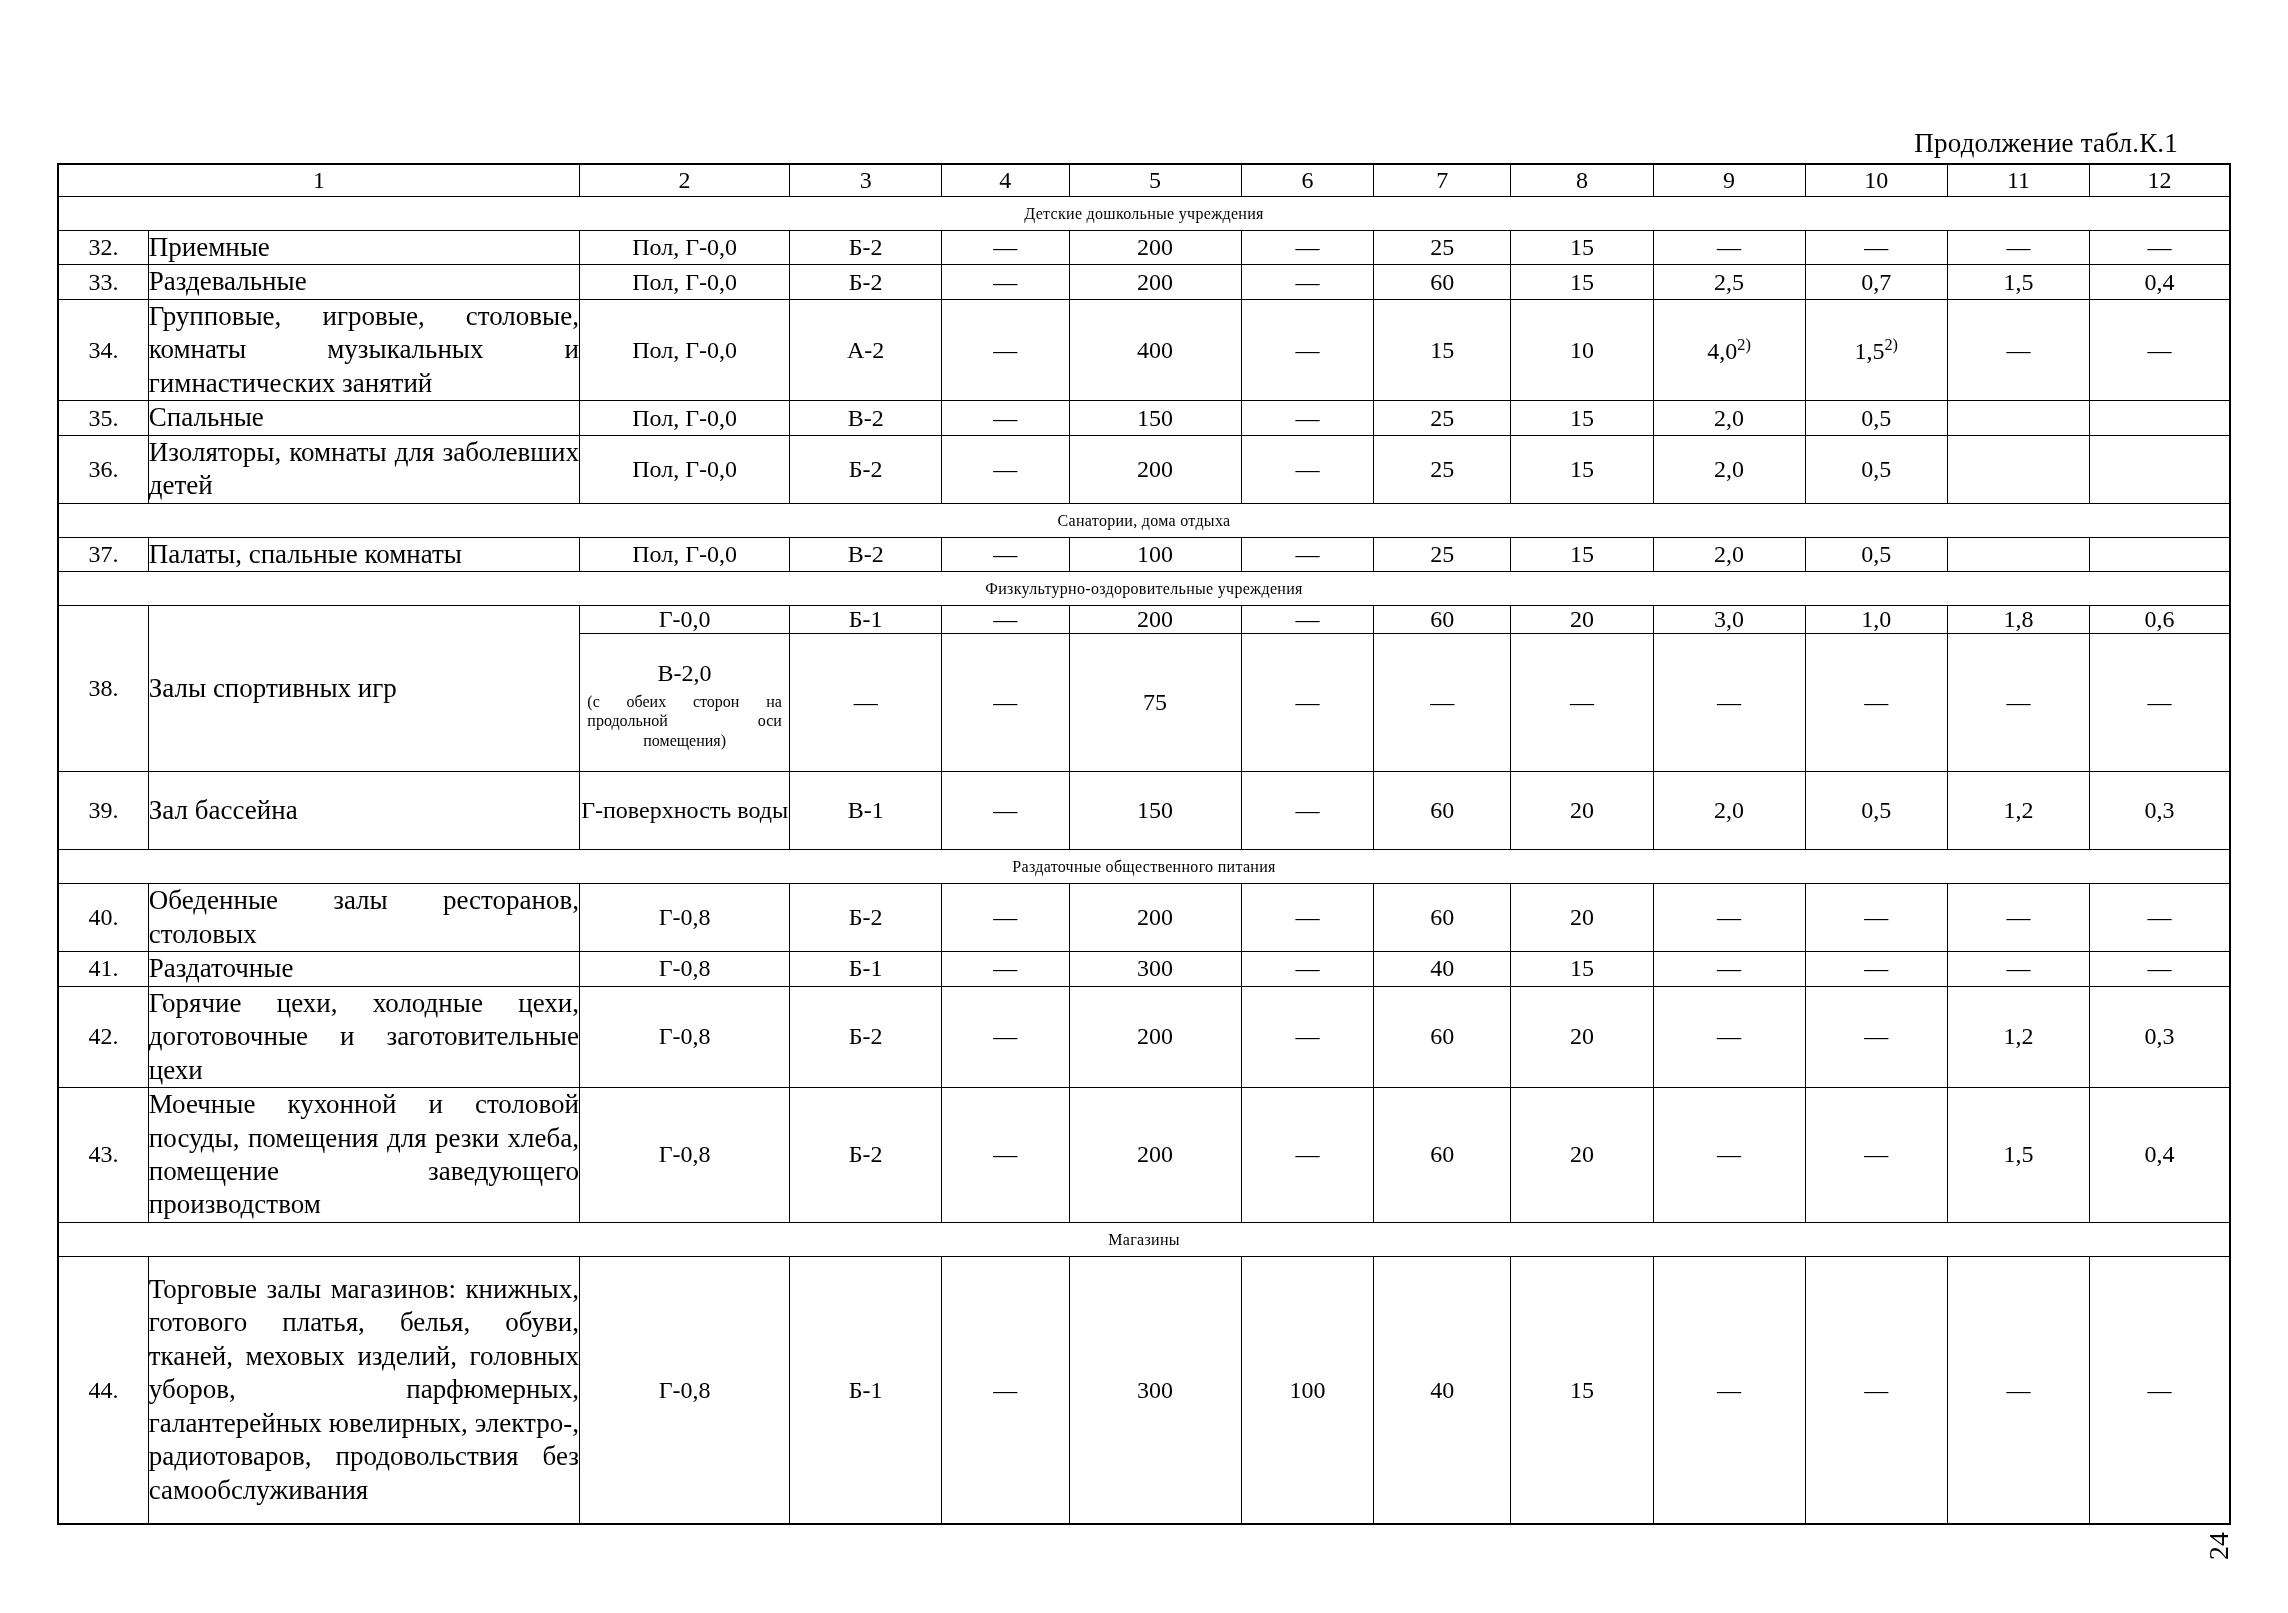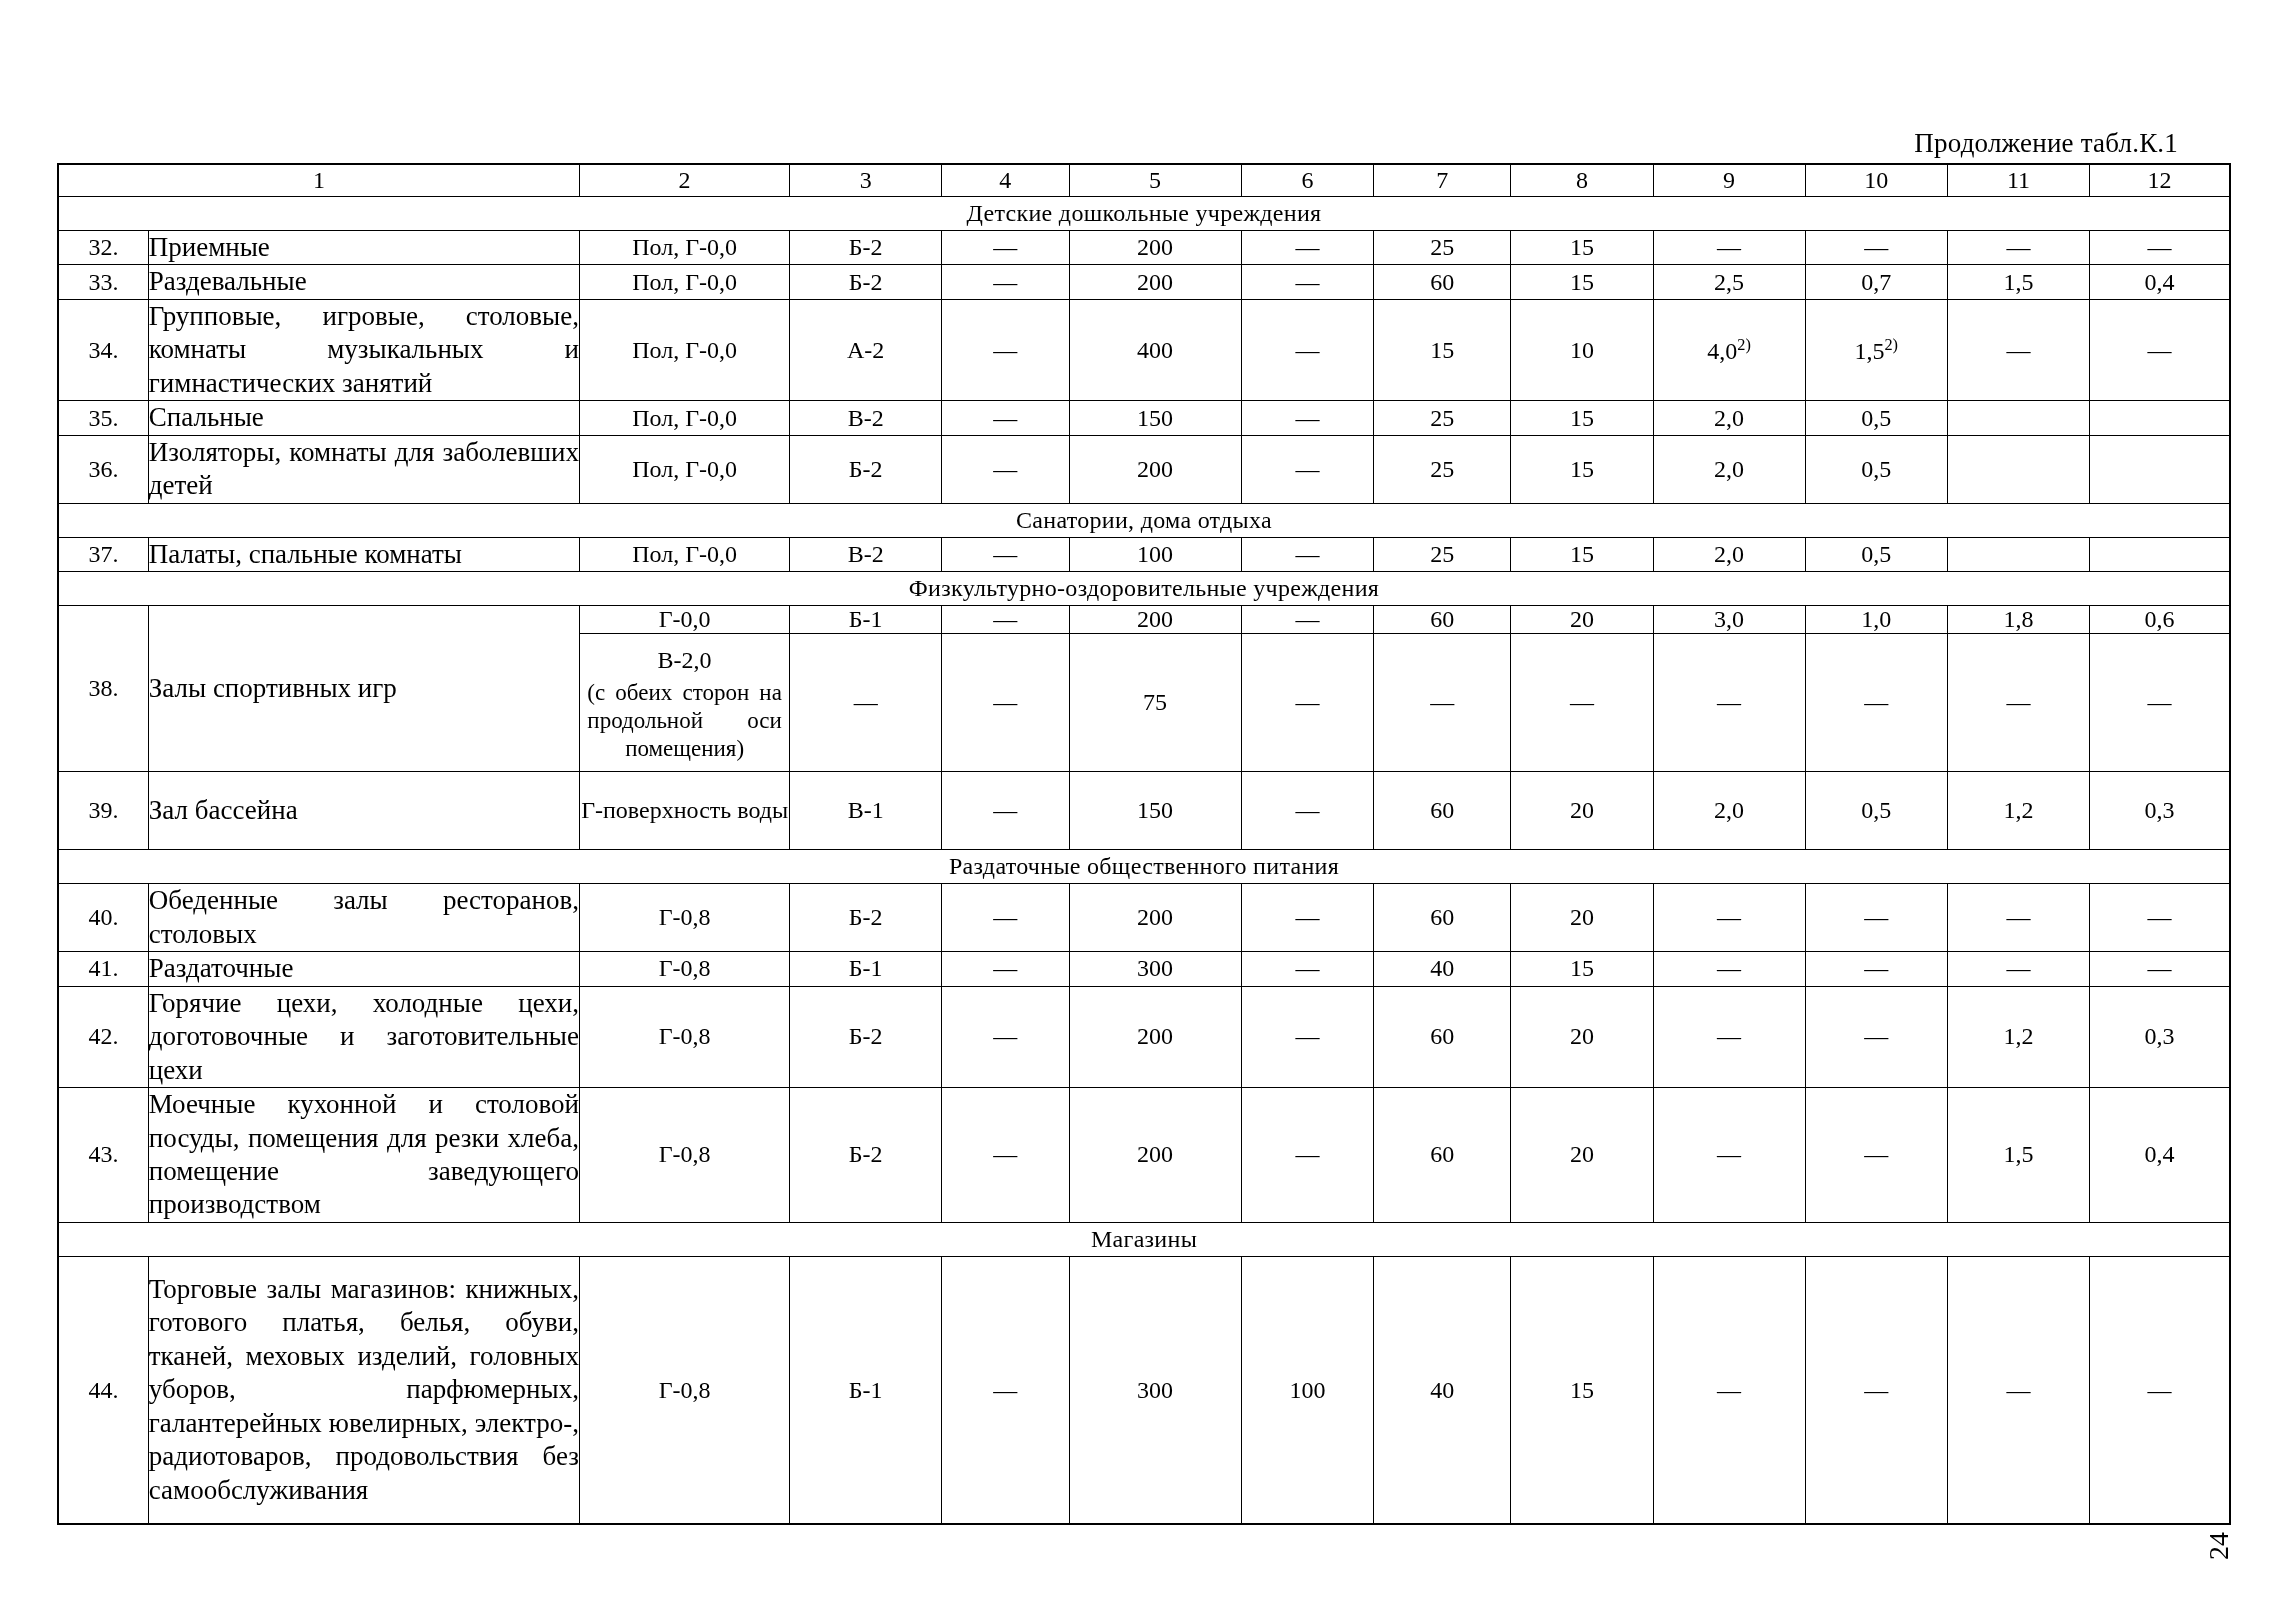--- a/index.html
+++ b/index.html
@@ -67,21 +67,21 @@
 
   .hdr td {
     text-align: center;
     font-size: 24px;
     height: 31px;
     line-height: 31px;
   }
   .section td {
     text-align: center;
     font-weight: bold;
-    font-size: 24px;
+    font-size: 16px;
     height: 33px;
     line-height: 33px;
     letter-spacing: 0.3px;
   }
   .rownum {
     text-align: center;
     vertical-align: top;
     padding-top: 4.6px;
     font-size: 24px;
     margin-top: 38px;
@@ -99,21 +99,21 @@
     font-size: 24px;
     vertical-align: middle;
   }
   .small-note {
     font-size: 24px;
     line-height: 1.2;
     text-align: center;
     padding: 3.7px 5.5px;
   }
   .paren-block {
-    font-size: 23px;
+    font-size: 16px;
     line-height: 1.22;
     text-align: justify;
     text-align-last: center;
     padding: 0 7.4px;
   }
   sup { font-size: 0.68em; vertical-align: super; }
   .page-number {
     position: absolute;
     right: 54px;
     bottom: 89px;

